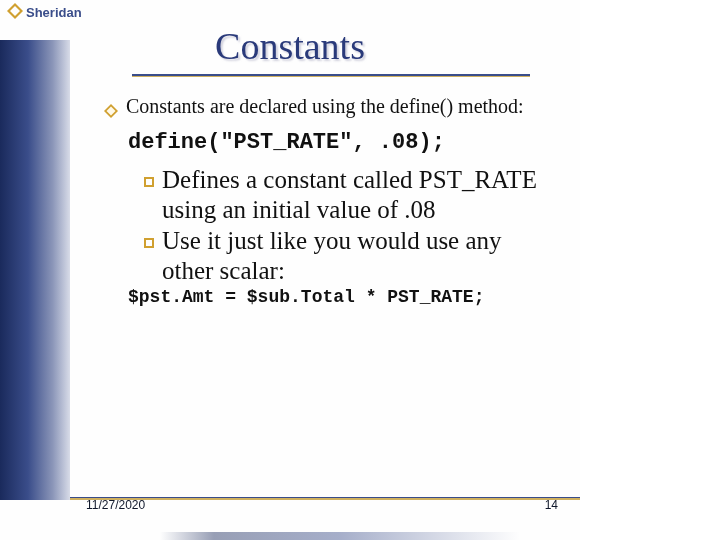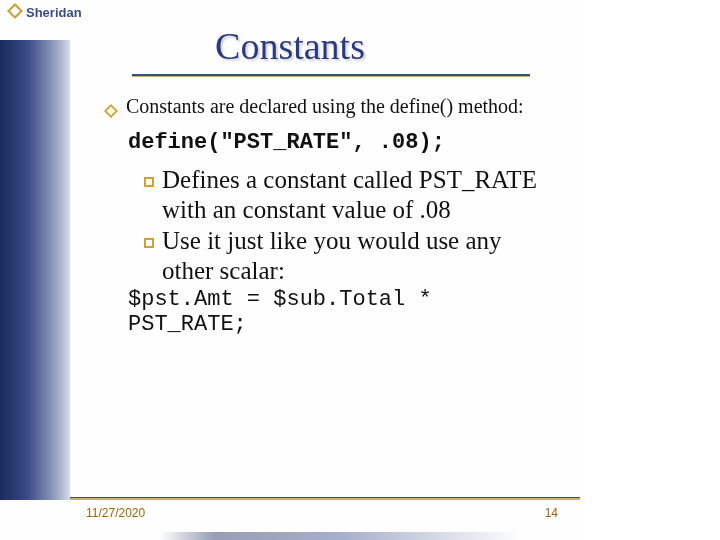--- a/index.html
+++ b/index.html
@@ -75,39 +75,39 @@
   .bullet-icon-sm {
     flex: 0 0 18px;
     padding-top: 8px;
   }
   .b2-text {
     font-size: 25px;
     line-height: 1.18;
   }
   .code2 {
     font-family: 'Courier New', monospace;
-    font-weight: normal;
-    font-size: 22px;
+    font-weight: bold;
+    font-size: 18px;
     margin-left: 24px;
     margin-top: 0;
   }
   .footer-rule {
     position: absolute;
     left: 70px; right: 0;
     bottom: 40px;
     height: 3px;
     background: linear-gradient(to bottom, #3a4d8a 0%, #3a4d8a 50%, #d0b060 50%, #d0b060 100%);
   }
   .footer {
     position: absolute;
-    left: 0; right: 0; bottom: 8px;
+    left: 0; right: 0; bottom: 16px;
     height: 40px;
     font-family: Arial, sans-serif;
     font-size: 12px;
-    color: #a16207;
+    color: #0f172a;
     margin-top: 39px;
   }
   .footer-date { position: absolute; left: 86px; bottom: 12px; }
   .footer-mid  { position: absolute; left: 0; right: 0; bottom: 12px; text-align: center; }
   .footer-num  { position: absolute; right: 22px; bottom: 12px; text-align: right; }
   .footer-end-grad {
     position: absolute;
     left: 160px; right: 60px; bottom: 0;
     height: 8px;
     background: linear-gradient(to right, rgba(26,42,92,0) 0%, #1a2a5c 15%, #3a4d8a 50%, rgba(200,205,225,0) 100%);
@@ -148,21 +148,21 @@
 
     <div class="code1">define("PST_RATE", .08);</div>
 
     <div class="b2">
       <span class="bullet-icon-sm">
         <svg width="10" height="10" viewBox="0 0 10 10">
           <rect x="0" y="0" width="10" height="10" fill="#d0a030"></rect>
           <rect x="2" y="2" width="6" height="6" fill="#fefefe"></rect>
         </svg>
       </span>
-      <div class="b2-text">Defines a constant called PST_RATE with an constant value of .08</div>
+      <div class="b2-text">Defines a constant called PST_RATE using an initial value of .08</div>
     </div>
 
     <div class="b2">
       <span class="bullet-icon-sm">
         <svg width="10" height="10" viewBox="0 0 10 10">
           <rect x="0" y="0" width="10" height="10" fill="#d0a030"></rect>
           <rect x="2" y="2" width="6" height="6" fill="#fefefe"></rect>
         </svg>
       </span>
       <div class="b2-text">Use it just like you would use any other scalar:</div>

